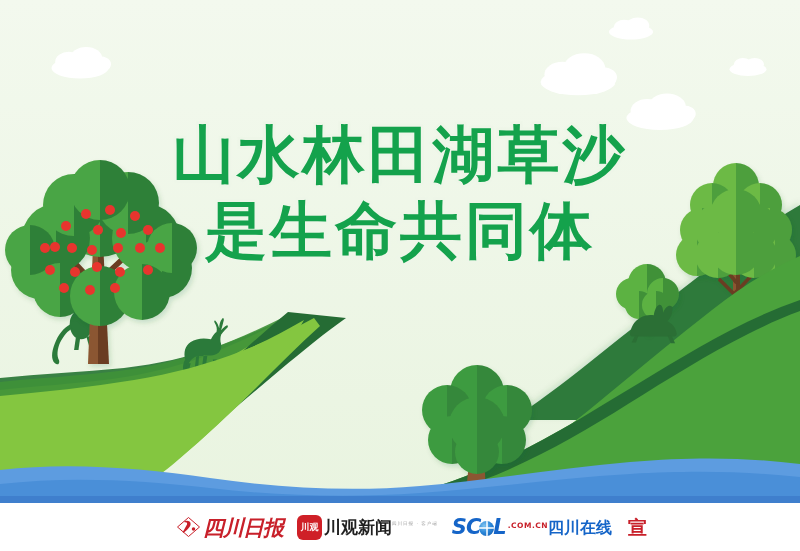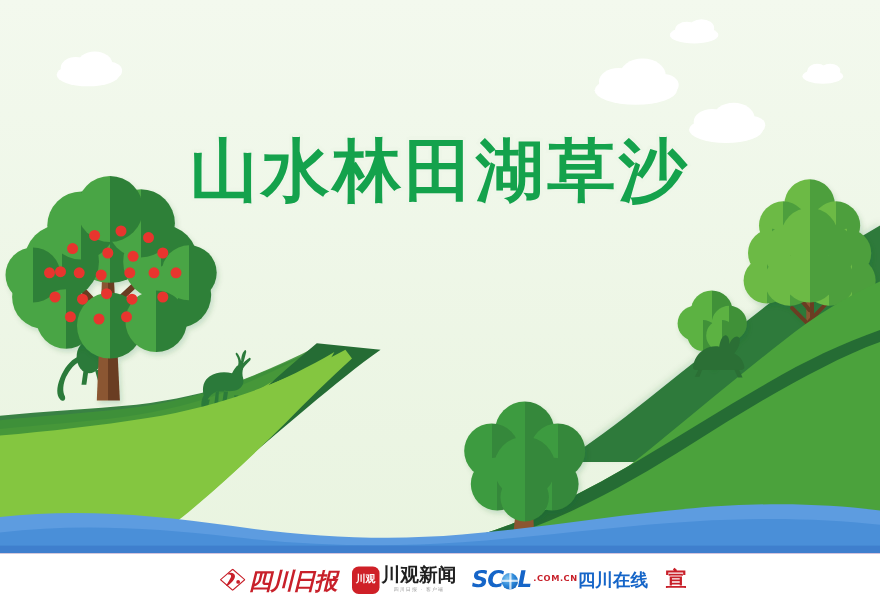--- a/index.html
+++ b/index.html
@@ -105,21 +105,20 @@
     line-height: 9px;
     display: flex;
     align-items: center;
     justify-content: center;
     letter-spacing: 0px;
     margin-right: 2px;
     flex: none;
   }
   .cg-stack {
     display: flex;
-    flex-direction: column;
     justify-content: center;
     line-height: 1;
   }
   .cg-main {
     font-family: "DejaVu Serif", "Liberation Serif", serif;
     font-weight: 700;
     font-size: 17px;
     line-height: 17px;
     color: #1f1f1f;
     letter-spacing: 0px;
@@ -484,20 +483,21 @@
                L800,503 L0,503 Z" fill="#5d9ce0"></path>
       <path d="M0,484 C70,476 140,480 210,488 C280,496 350,498 420,493
                C490,488 560,478 630,474 C700,470 750,472 800,477
                L800,503 L0,503 Z" fill="#4a8fd8"></path>
       <rect x="0" y="496" width="800" height="7" fill="#3f7fcd"></rect>
     </svg>
   </div>
 
   <div id="title-block">
     <span class="title-line first">山水林田湖草沙</span>
+    <span class="title-line second">是生命共同体</span>
   </div>
 
   <div id="footer">
 
     <div class="logo">
       <svg class="sd-mark" viewBox="0 0 46 40">
         <path d="M23,1 L45,20 L23,39 L1,20 Z" fill="none" stroke="#c8202a" stroke-width="2"></path>
         <path d="M14,9 C18,7 22,7 25,9 C28,11 28,16 25,20 C22,24 18,28 14,31
                  C12,32 11,31 12,29 C15,24 18,19 20,15 C21,12 19,10 16,11 Z" fill="#c8202a"></path>
         <circle cx="33" cy="24" r="3.5" fill="#c8202a"></circle>

